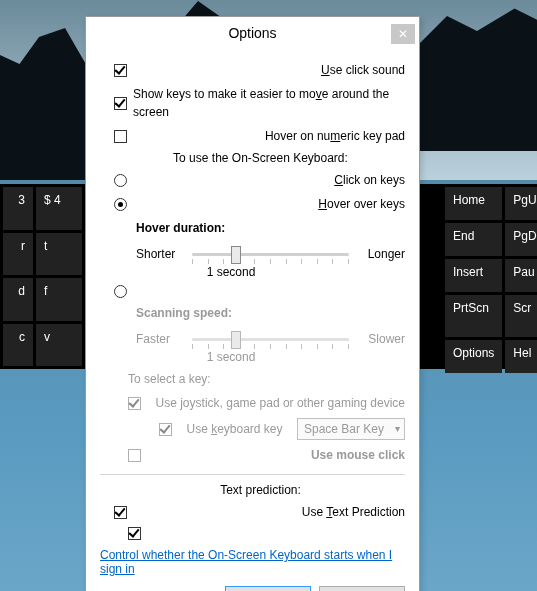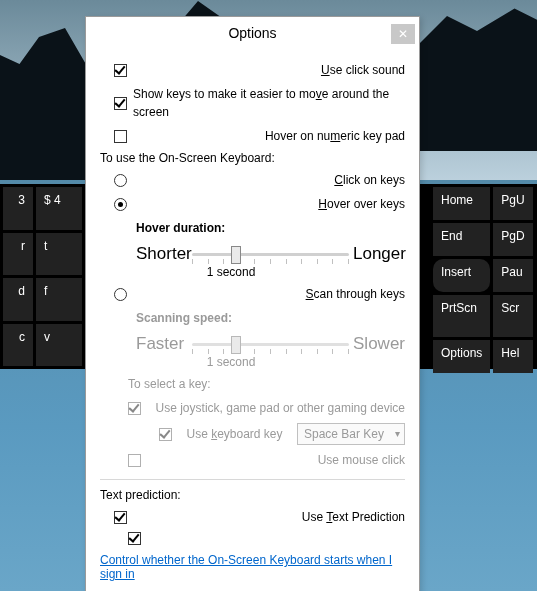--- a/index.html
+++ b/index.html
@@ -18,21 +18,21 @@
   .rock { position:absolute; background:#0a1218; }
   .r1 { left:0; bottom:410px; width:130px; height:180px; clip-path: polygon(0 100%, 0 30%, 15% 35%, 30% 20%, 50% 15%, 70% 40%, 100% 35%, 100% 100%); }
   .r2 { left:110px; bottom:440px; width:160px; height:150px; clip-path: polygon(0 100%, 0 60%, 20% 30%, 35% 25%, 55% 0%, 75% 15%, 100% 35%, 100% 100%);}
   .r3 { right:-30px; bottom:440px; width:150px; height:150px; clip-path: polygon(0 100%, 0 30%, 20% 10%, 40% 20%, 65% 5%, 85% 15%, 100% 30%, 100% 100%);}
   .water { position:absolute; top:180px; left:0; right:0; height:411px; background:linear-gradient(to bottom,#548aa8 0%, #5a9ac0 60%, #6aa6c8 100%);}
   
   .osk { position:absolute; left:0; top:184px; right:0; height:185px; background:#000; }
   .osk table { border-collapse:separate; border-spacing:3px; height:100%;}
   .osk td { background:#222; color:#fff; font-size:12px; padding:0 8px; vertical-align:top; }
   .osk-left { position:absolute; left:0; top:0; width:85px; height:100%; }
-  .osk-right { position:absolute; right:12px; top:0; width:95px; height:100%; }
+  .osk-right { position:absolute; right:0; top:0; width:95px; height:100%; }
   .osk td.cut { text-align:right;}
   .key { display:flex; align-items:flex-start; padding-top:6px;}
   .key.left { justify-content:flex-start;}
   .key.right { justify-content:flex-end;}
   
   .dialog {
     position: absolute;
     left: 85px;
     top: 16px;
     width: 335px;
@@ -75,23 +75,23 @@
   }
   .rad { border-radius:50%; }
   .chk.checked::after {
     content:""; position:absolute; left:2px; top:-1px; width:4px; height:8px; border:solid #000; border-width:0 2px 2px 0; transform:rotate(40deg);
   }
   .rad.checked::after { content:""; position:absolute; left:3px; top:3px; width:5px; height:5px; background:#000; border-radius:50%; }
   .chk.disabled, .rad.disabled { border-color:#b0b0b0; }
   .chk.disabled.checked::after { border-color:#888;}
   .disabled-text { color:#9a9a9a; }
   u { text-decoration: underline; }
-  .section-label { margin:6px 0 2px 0; }
+  .section-label { margin:6px 0 2px 16px;text-align:center; }
   .slider-row { display:flex; align-items:center; margin:2px 0 0 36px; }
-  .slider-label { width:52px; font-size:17px; }
+  .slider-label { width:52px; font-size:12px; }
   .slider-label.right { text-align:right; }
   .slider-track { flex:1; height:22px; position:relative; margin:0 4px;}
   .slider-track .track { position:absolute; left:0; right:0; top:10px; height:3px; background:#d0d0d0; border-radius:2px;}
   .slider-track .ticks { position:absolute; left:0; right:0; top:16px; height:5px; display:flex; justify-content:space-between;}
   .slider-track .ticks span { width:1px; height:5px; background:#c0c0c0;}
   .slider-track .thumb { position:absolute; top:3px; width:10px; height:18px; background:#eaeaea; border:1px solid #888; left:calc(28% - 5px);}
   .slider-value { text-align:center; font-size:12px; margin-left:36px; margin-top:0; margin-bottom:4px; width:190px;}
   .slider-disabled .slider-label, .slider-disabled + .slider-value { color:#9a9a9a; }
   .slider-disabled .track { background:#e0e0e0;}
   .slider-disabled .thumb { border-color:#b8b8b8;}
@@ -168,21 +168,21 @@
           </tr>
           <tr>
             <td style="height: 33px;">
               <div class="key left">End</div>
             </td>
             <td style="height: 33px; width: 28px;">
               <div class="key left">PgD</div>
             </td>
           </tr>
           <tr>
-            <td style="height: 21px; border-radius: 10px;">
+            <td style="height: 21px;">
               <div class="key left">Insert</div>
             </td>
             <td style="height: 33px; width: 28px;">
               <div class="key left">Pau</div>
             </td>
           </tr>
           <tr>
             <td style="height: 42px;">
               <div class="key left">PrtScn</div>
             </td>
@@ -255,21 +255,20 @@
             <span></span>
           </div>
         <div class="thumb"></div>
       </div>
       <div class="slider-label right">Longer</div>
     </div>
     <div class="slider-value">1 second</div>
 
     <div class="row indent1">
       <span class="rad"></span>
-      <span><u>S</u><span>can through keys</span></span>
     </div>
 
     <div class="row indent3 disabled-text">Scanning speed:</div>
     <div class="slider-row slider-disabled">
       <div class="slider-label">Faster</div>
       <div class="slider-track">
         <div class="track"></div>
         <div class="ticks">
             <span></span>
             <span></span>
@@ -295,21 +294,21 @@
       <span class="disabled-text">Use joystick, game pad or other gaming device</span>
     </div>
     <div class="row indent2" style="margin-top:4px;padding-left:31px;">
       <span class="chk checked disabled"></span>
       <span class="disabled-text"><span>Use </span><u>k</u><span>eyboard key</span></span>
       <span class="select">
         <span>Space Bar Key</span>
         <span class="caret">▾</span>
       </span>
     </div>
-    <div class="row indent2" style="margin-top:4px;">
+    <div class="row indent2" style="margin-top:4px;font-weight:bold;">
       <span class="chk disabled"></span>
       <span class="disabled-text">Use mouse click</span>
     </div>
 
     <hr class="divider">
 
     <div class="section-label">Text prediction:</div>
     <div class="row indent1">
       <span class="chk checked"></span>
       <span><span>Use </span><u>T</u><span>ext Prediction</span></span>

